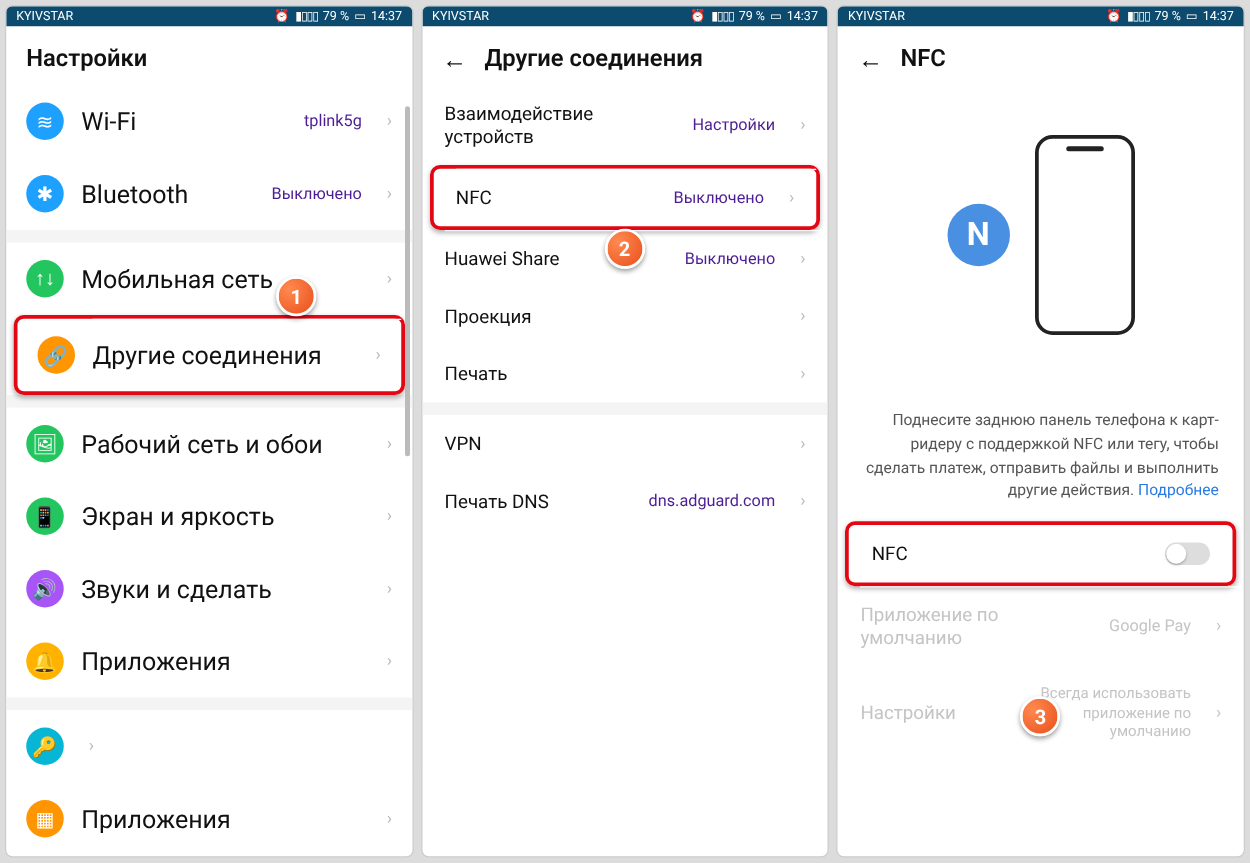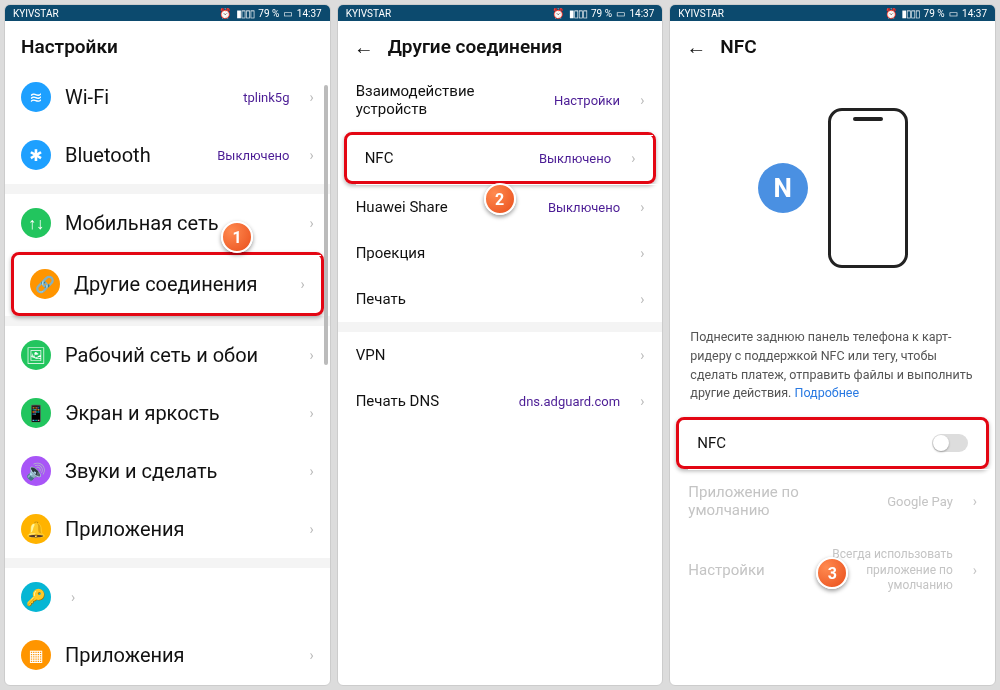--- a/index.html
+++ b/index.html
@@ -135,21 +135,21 @@
   .phone-outline::before {
     content:"";
     position:absolute;
     top: 6px; left: 50%; transform:translateX(-50%);
     width: 30px; height: 4px;
     background:#222; border-radius: 3px;
   }
   .desc {
     font-size: 12.5px;
     color: #555;
-    text-align: left;
+    text-align: right;
     padding: 0 20px 14px;
     line-height: 1.5;
   }
   .desc .link { color: #2a7ae2; }
   .toggle {
     width: 36px; height: 18px;
     border-radius: 10px;
     background: #ddd;
     position: relative;
   }

